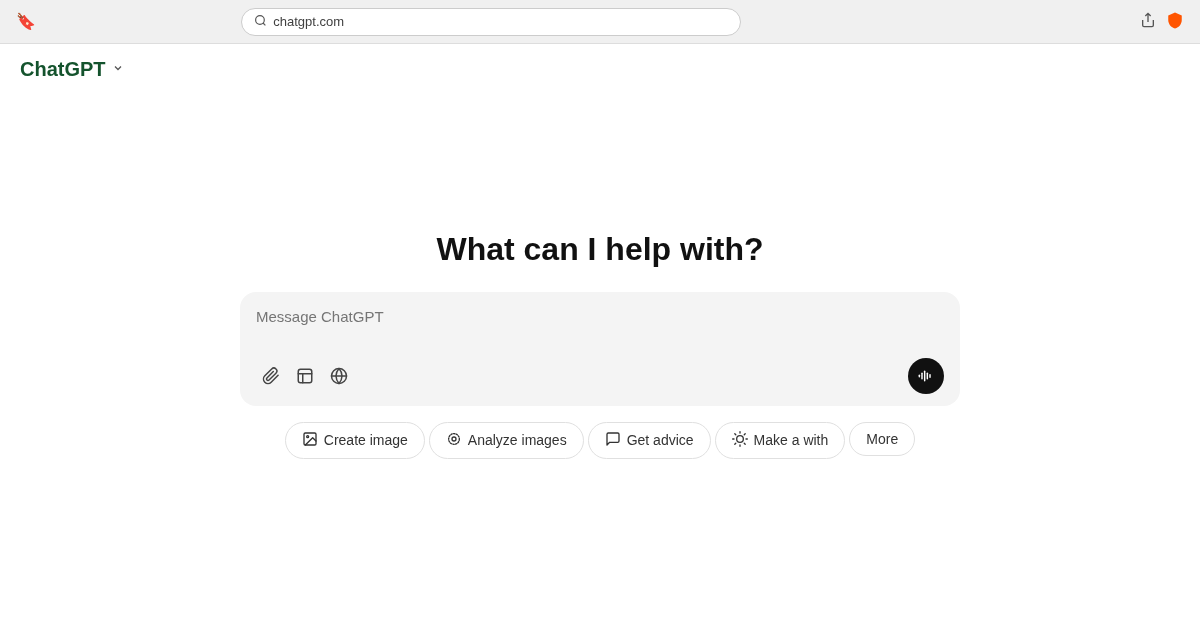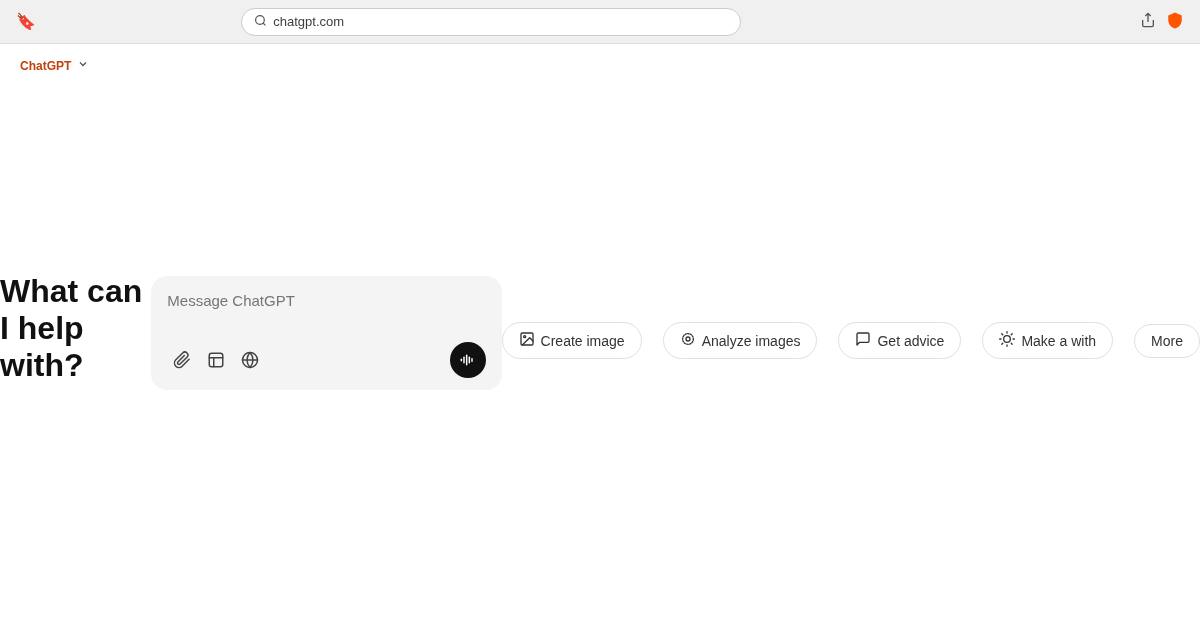--- a/index.html
+++ b/index.html
@@ -79,35 +79,35 @@
     }
 
     .chatgpt-logo {
       display: flex;
       align-items: center;
       gap: 6px;
       cursor: pointer;
     }
 
     .chatgpt-logo-text {
-      font-size: 12px;
+      font-size: 20px;
       font-weight: 600;
-      color: #c2410c;
+      color: #14532d;
     }
 
     .chatgpt-chevron {
       font-size: 12px;
       color: #555;
     }
 
     
     .main-area {
       flex: 1;
       display: flex;
-      flex-direction: row;
+      flex-direction: column;
       align-items: center;
       justify-content: center;
       padding-bottom: 36px;
     }
 
     .main-heading {
       font-size: 32px;
       font-weight: 600;
       color: #111;
       margin-bottom: 24px;
@@ -178,22 +178,22 @@
       cursor: pointer;
       display: flex;
       align-items: center;
       justify-content: center;
       font-size: 16px;
     }
 
     
     .suggestion-chips {
       display: flex;
-      align-items: center;
-      gap: 21px;
+      align-items: flex-start;
+      gap: 4px;
       flex-wrap: nowrap;
     }
 
     .chip {
       display: flex;
       align-items: center;
       gap: 6px;
       background: #fff;
       border: 1px solid #e0e0e0;
       border-radius: 20px;

